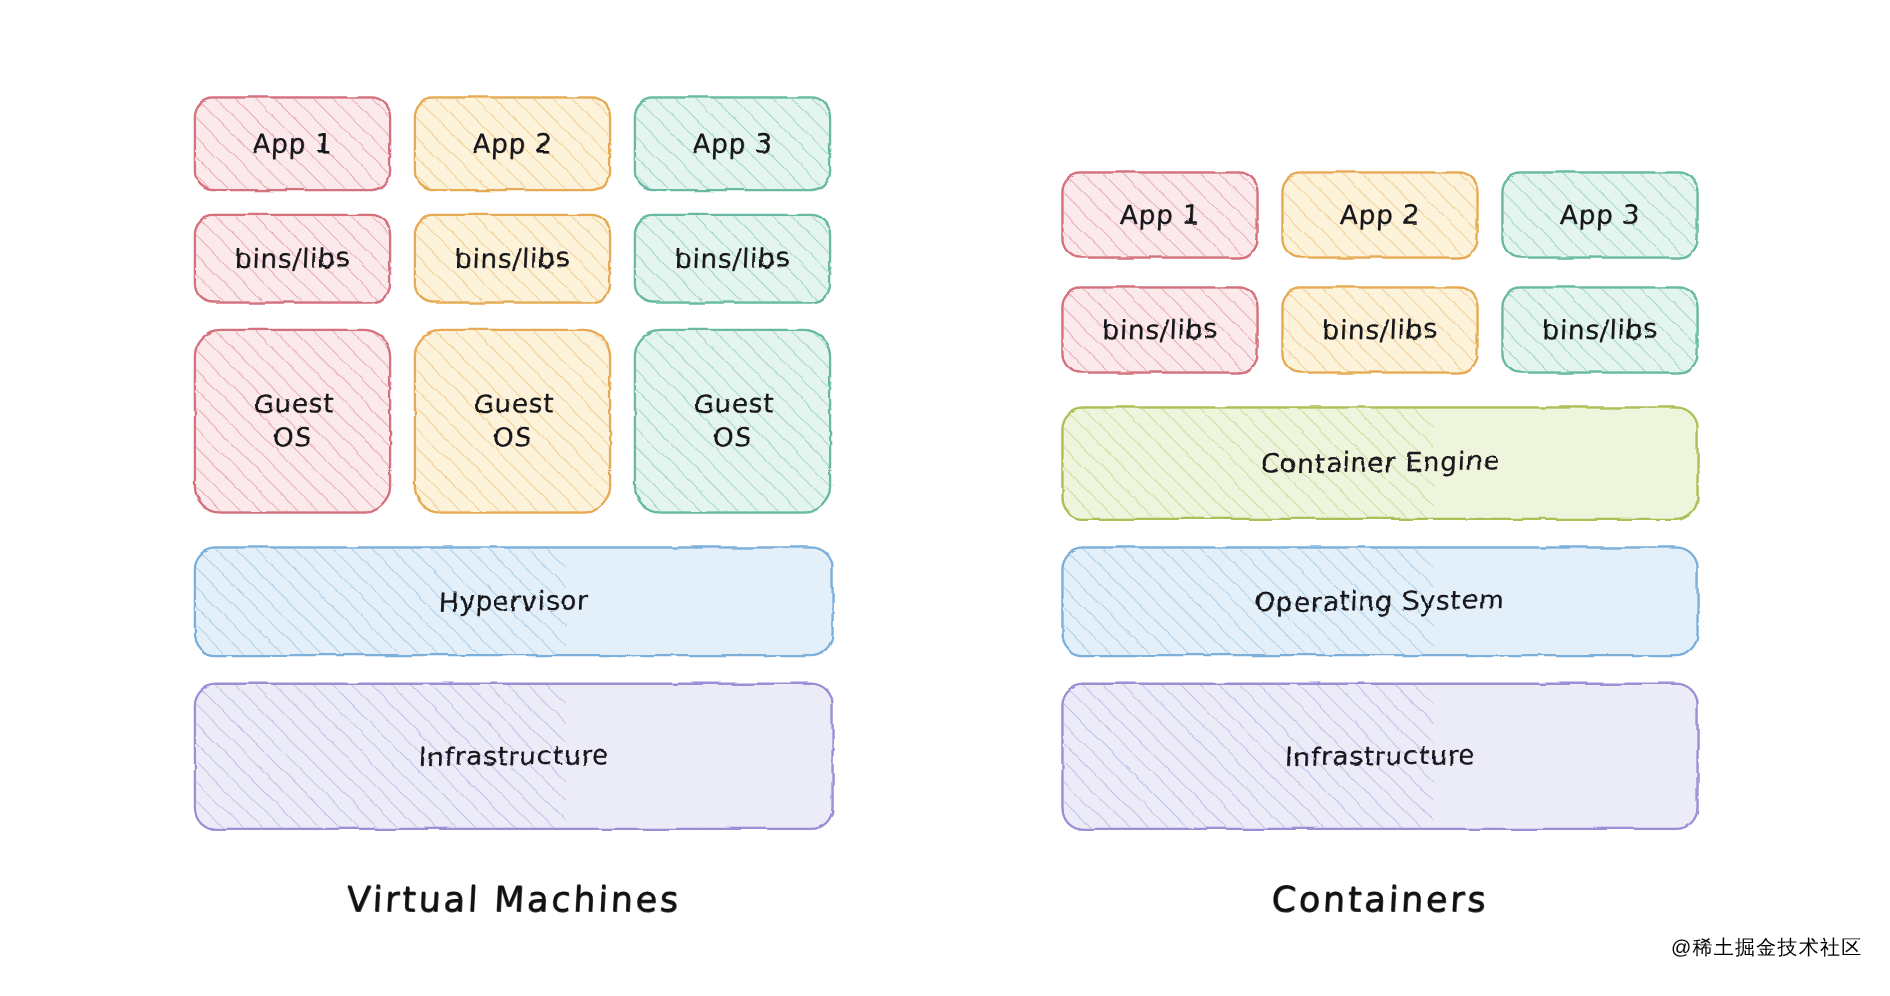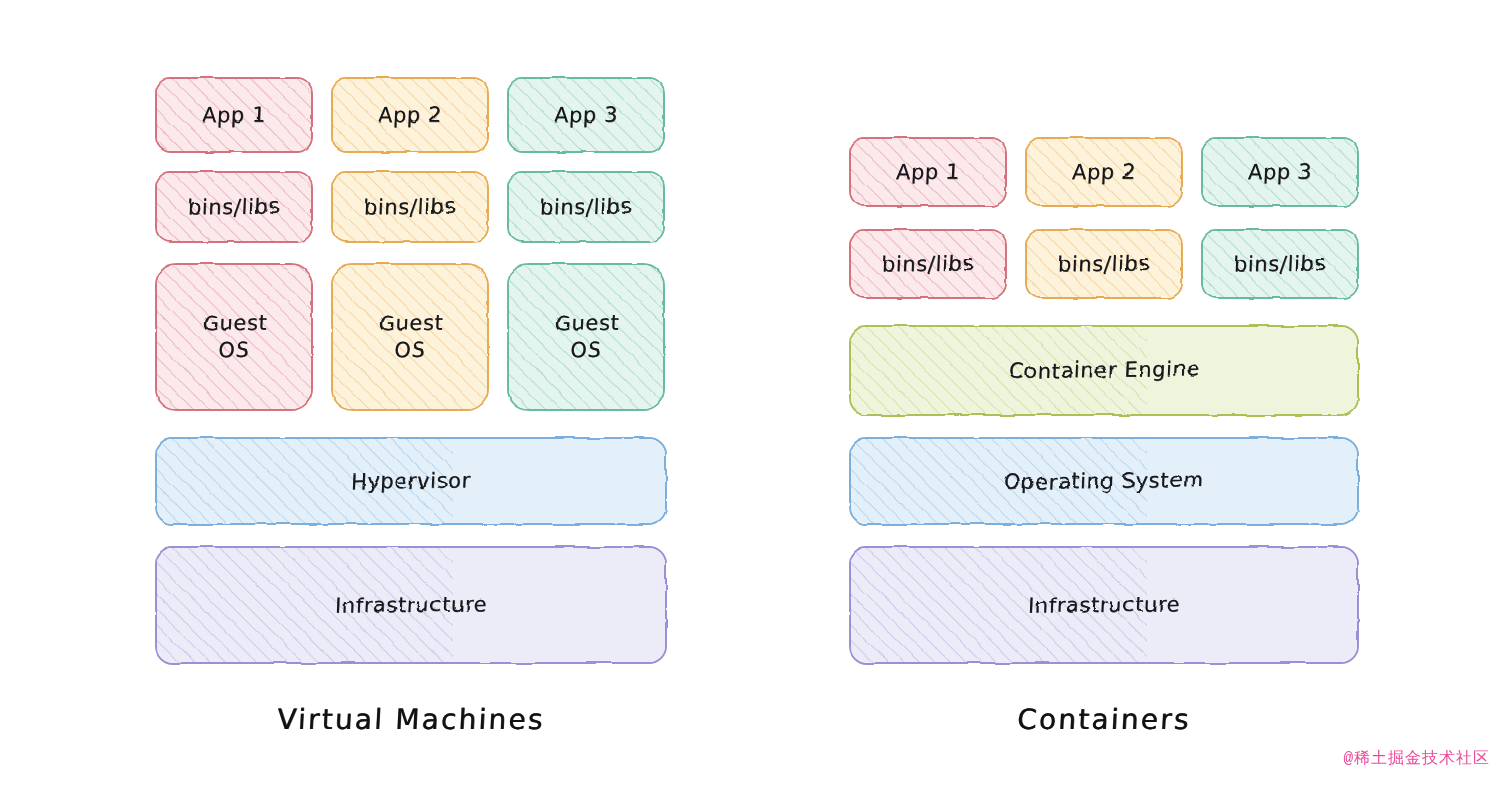--- a/index.html
+++ b/index.html
@@ -99,24 +99,24 @@
     transform: skewX(-3deg);
     text-shadow: 0.6px 0.4px 0 rgba(0,0,0,0.7), -0.3px 0.3px 0 rgba(0,0,0,0.4);
     white-space: nowrap;
   }
 
   
   .watermark {
     position: absolute;
     right: 22px;
     bottom: 28px;
-    color: #ec4899;
+    color: #000000;
     font-size: 16px;
     letter-spacing: 1px;
-    font-family: Liberation Mono, monospace;
+    font-family: Liberation Sans, sans-serif;
     user-select: none;
   }
 </style>
 </head>
 <body>
 
 <svg width="0" height="0" style="position:absolute" aria-hidden="true">
   <defs>
     <filter id="rough" x="-6%" y="-12%" width="112%" height="124%">
       <feTurbulence type="fractalNoise" baseFrequency="0.028 0.05" numOctaves="3" seed="7" result="n"></feTurbulence>

